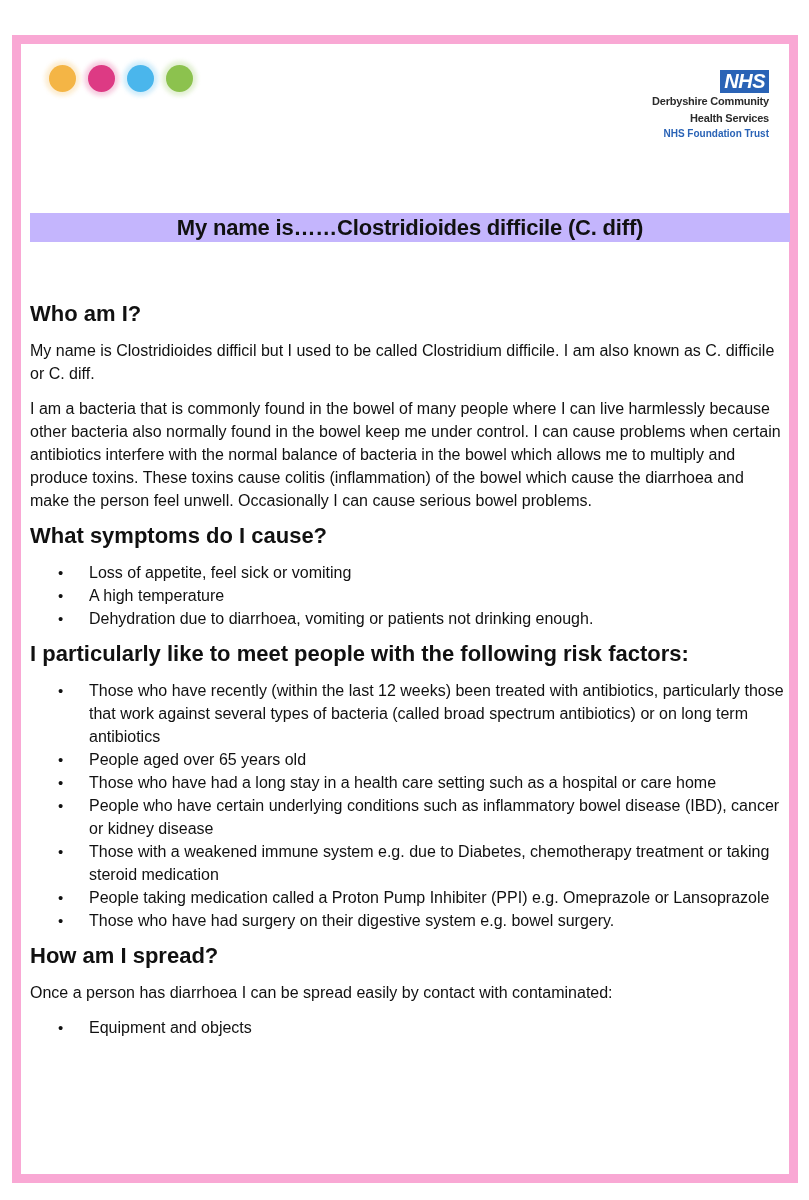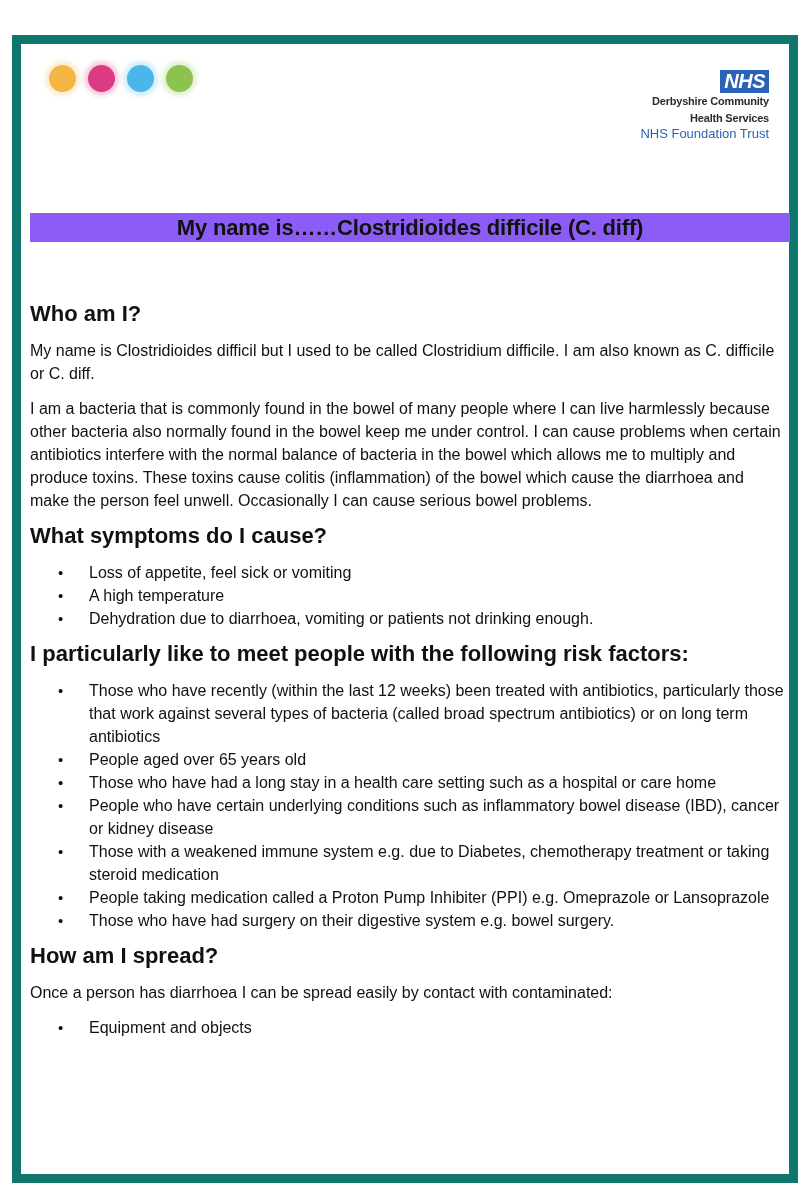--- a/index.html
+++ b/index.html
@@ -1,32 +1,32 @@
 <!DOCTYPE html>
 <html><head>
   <meta charset="utf-8">
   <style>
     html, body { margin: 0; padding: 0; background: #ffffff; }
     body { width: 809px; height: 1200px; position: relative; overflow: hidden;
            font-family: "Liberation Sans", sans-serif; color: #111; }
     .frame { position: absolute; left: 12px; top: 35px; width: 768px; height: 1130px;
-             border: 9px solid #0f766e; background: #fff; }
+             border: 9px solid #f9a8d4; background: #fff; }
     .dots { position: absolute; left: 28px; top: 21px; display: flex; gap: 12px; }
     .dot { width: 27px; height: 27px; border-radius: 50%; position: relative; }
     .dot::after { content: ""; position: absolute; inset: -4px; border-radius: 50%;
                   background: inherit; opacity: .25; filter: blur(2px); }
     .logo { position: absolute; right: 20px; top: 26px; text-align: right; }
     .nhs-box { display: inline-block; background: #2a63b6; color: #fff; font-weight: bold;
                font-style: italic; font-size: 20px; line-height: 23px; padding: 0 4px;
                letter-spacing: -0.5px; }
     .logo-line1, .logo-line2 { font-size: 11px; font-weight: bold; color: #2b2b2b;
                                line-height: 17px; letter-spacing: -0.2px; }
-    .logo-line3 { font-size: 13px; font-weight: normal; color: #2a63b6; line-height: 13px; }
+    .logo-line3 { font-size: 10px; font-weight: bold; color: #2a63b6; line-height: 13px; }
     .title-bar { position: absolute; left: 9px; top: 169px; width: 760px; height: 29px;
-                 background: #8b5cf6; display: flex; align-items: center; justify-content: center; }
+                 background: #c4b5fd; display: flex; align-items: center; justify-content: center; }
     .title-bar h1 { margin: 0; font-size: 22px; font-weight: bold; color: #111; letter-spacing: -0.2px; }
     .content { position: absolute; left: 9px; top: 258px; width: 756px; font-size: 16px; line-height: 23px; }
     .content h2 { font-size: 22px; font-weight: bold; margin: 0 0 14px 0; line-height: 23px; }
     .content p { margin: 0 0 12px 0; }
     .content ul { margin: 0 0 12px 0; padding-left: 59px; list-style: none; }
     .content li { position: relative; margin: 0; }
     .content li::before { content: "•"; position: absolute; left: -31px; top: 0; font-size: 15px; }
   </style>
 </head>
 <body>

